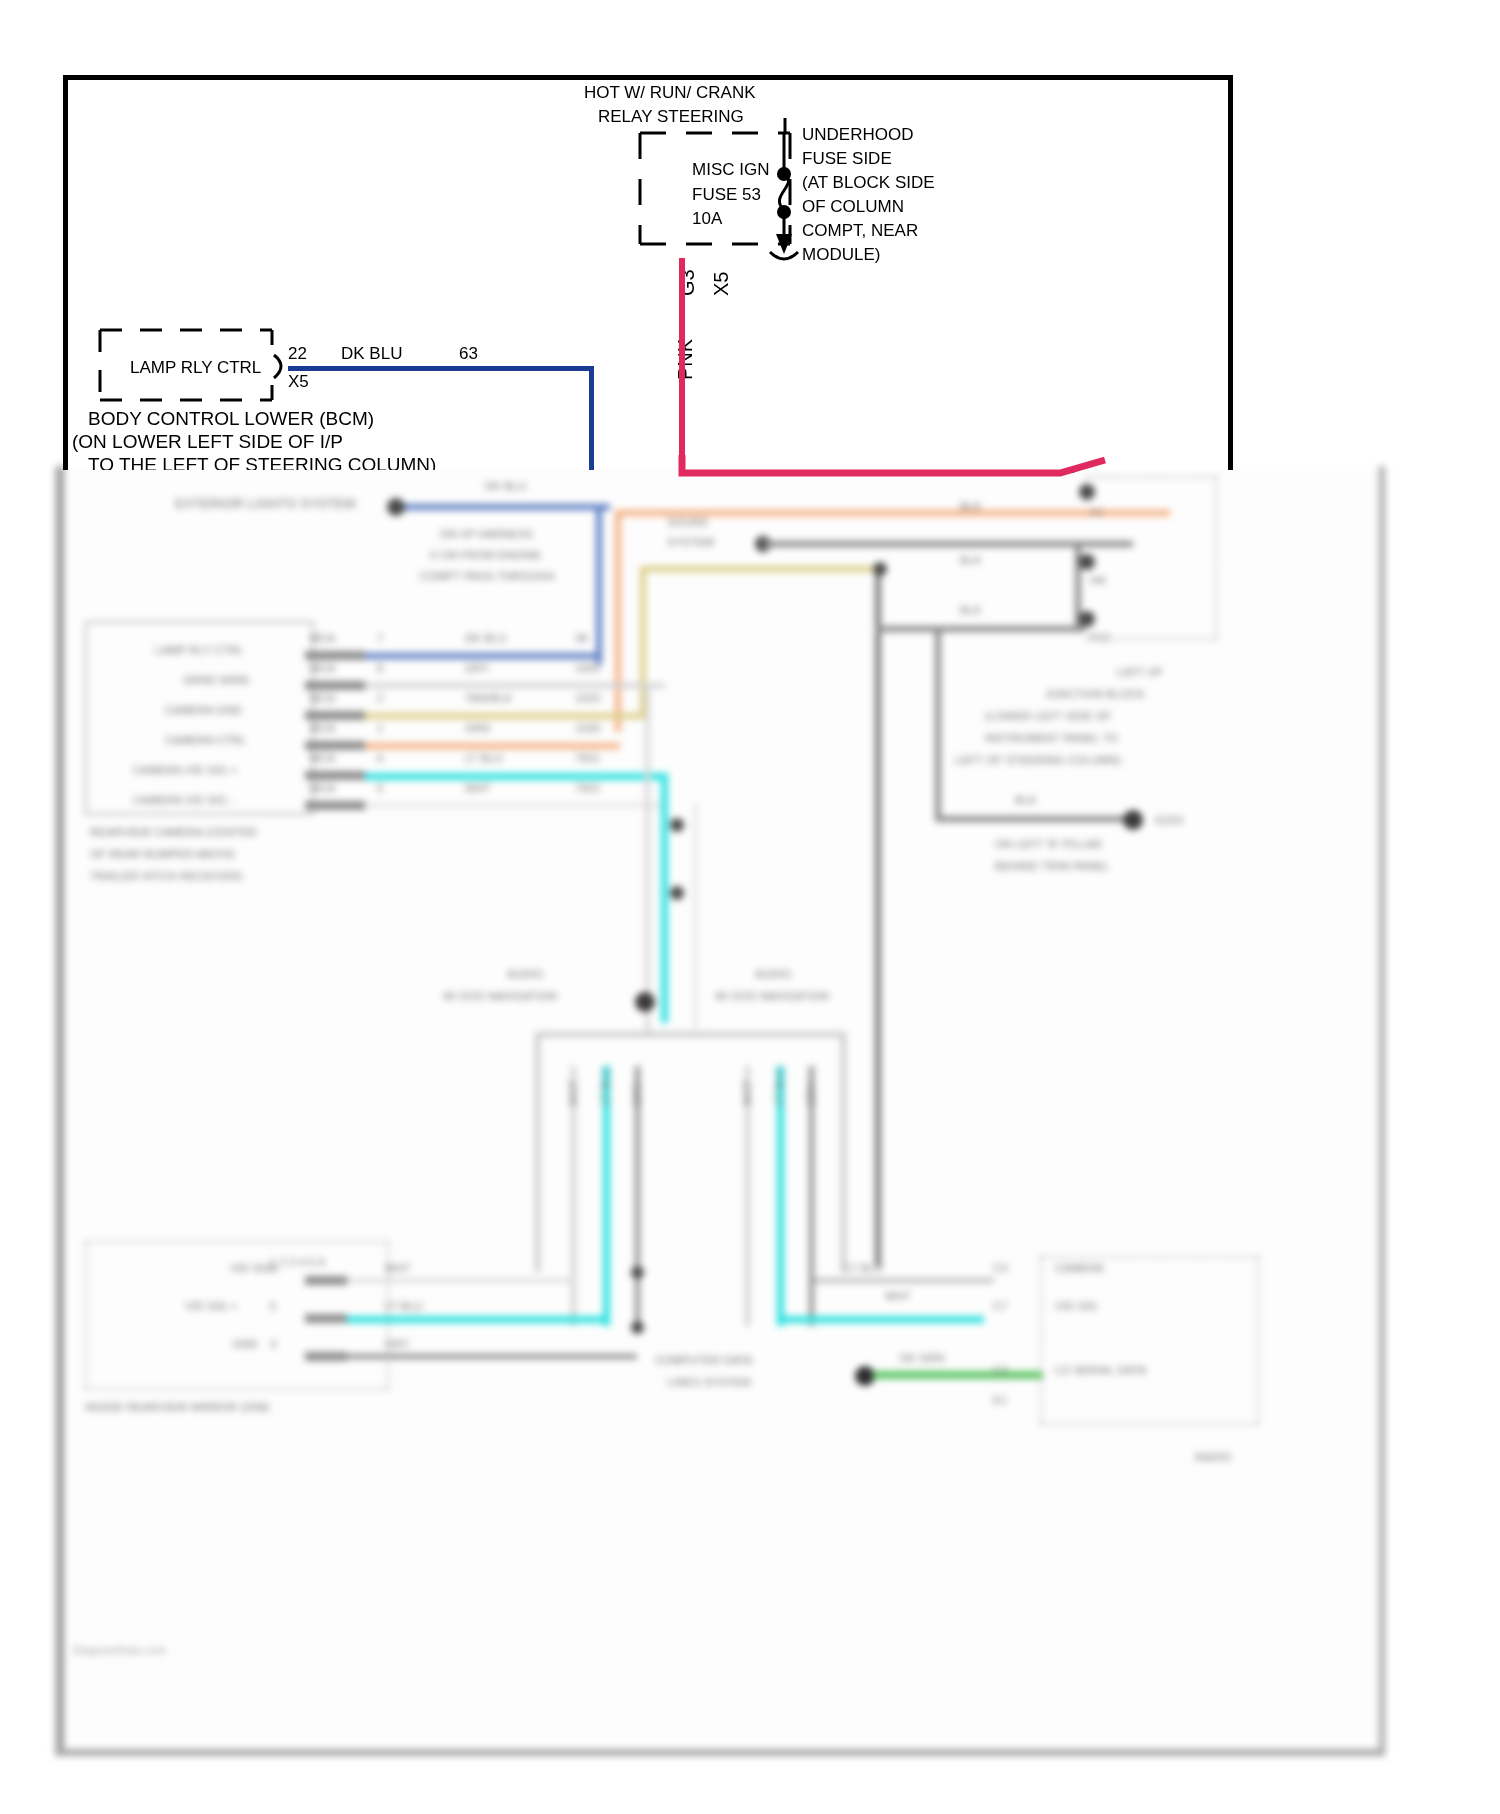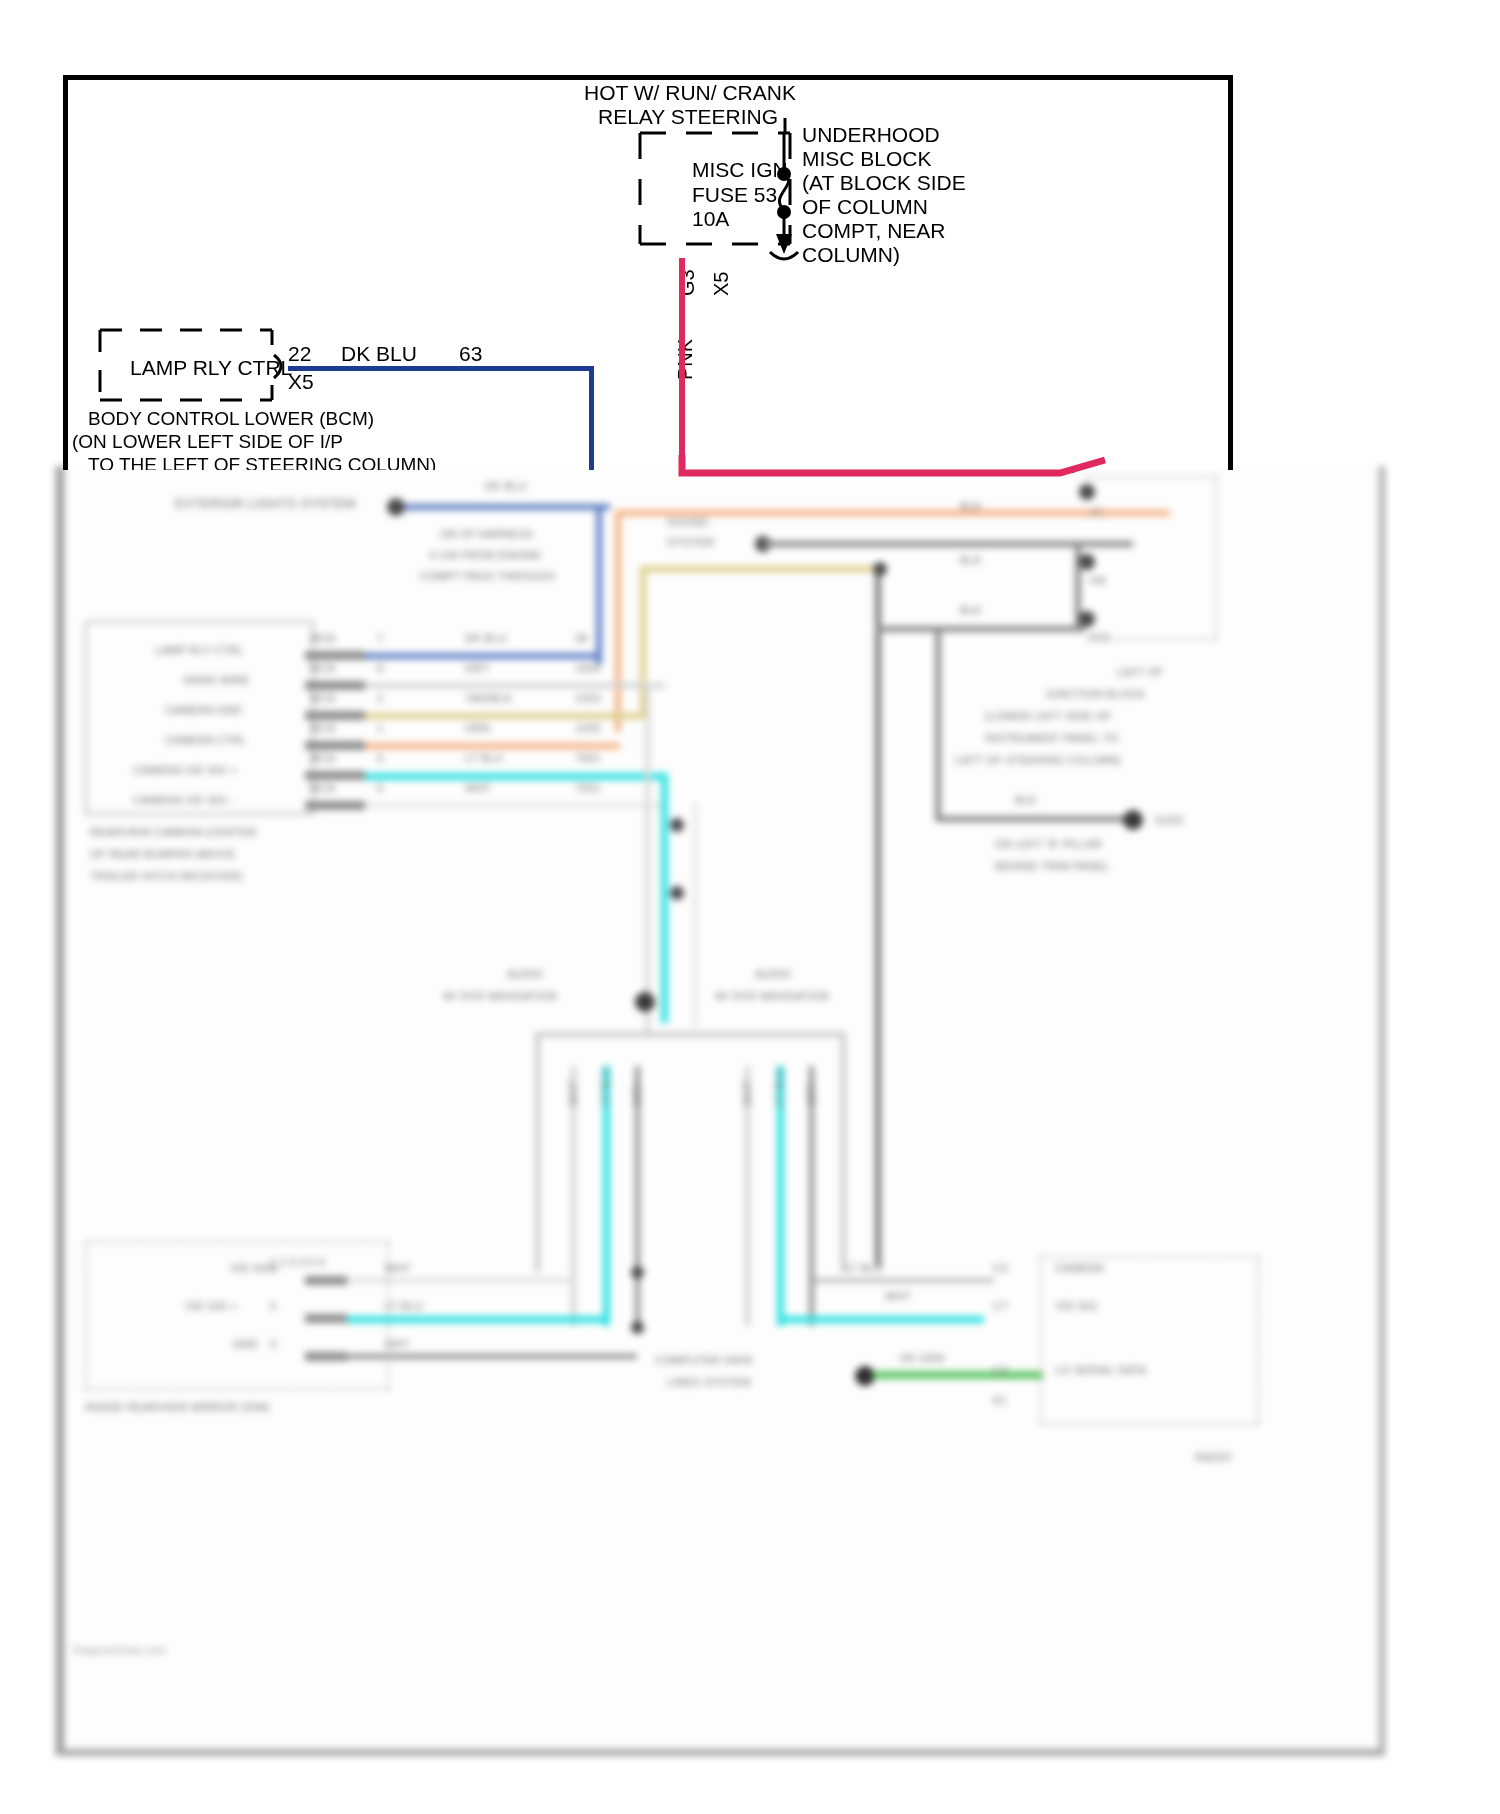--- a/index.html
+++ b/index.html
@@ -27,21 +27,21 @@
   .bt.v{transform:rotate(-90deg);transform-origin:0 0;}
   .bbox{position:absolute;border:2px solid #b5b5b5;}
   .bdash{position:absolute;border:2px dashed #bdbdbd;}
   .bpin{position:absolute;background:#8e8e8e;height:9px;}
   .bdot{position:absolute;border-radius:50%;background:#4a4a4a;}
 
   
   #sharp{position:absolute;left:0;top:0;width:1500px;height:470px;overflow:hidden;}
   #frame-top{position:absolute;left:63px;top:75px;width:1160px;height:392px;
              border:5px solid #000;border-bottom:none;background:#fff;}
-  .txt{position:absolute;color:#000;font-size:21px;line-height:26px;white-space:nowrap;}
+  .txt{position:absolute;color:#000;font-size:17px;line-height:26px;white-space:nowrap;}
   .txt.v{transform:rotate(-90deg);transform-origin:0 0;}
   .txt.sm{font-size:19px;}
   .wire{position:absolute;}
 
   
   #sharp-overlay{position:absolute;left:0;top:455px;width:1500px;height:70px;}
   .otxt{position:absolute;color:#000;font-size:20px;white-space:nowrap;}
 </style>
 </head>
 <body>
@@ -269,25 +269,25 @@
     <line x1="272" y1="330" x2="272" y2="345" stroke="#000" stroke-width="3"></line>
     <line x1="272" y1="385" x2="272" y2="400" stroke="#000" stroke-width="3"></line>
     <path d="M 274 355 Q 288 366, 274 378" stroke="#000" stroke-width="3" fill="none"></path>
   </svg>
 
   <div class="txt" style="left:692px;top:157px;">MISC IGN</div>
   <div class="txt" style="left:692px;top:182px;">FUSE 53</div>
   <div class="txt" style="left:692px;top:206px;">10A</div>
 
   <div class="txt" style="left:802px;top:122px;">UNDERHOOD</div>
-  <div class="txt" style="left:802px;top:146px;">MISC BLOCK</div>
+  <div class="txt" style="left:802px;top:146px;">FUSE SIDE</div>
   <div class="txt" style="left:802px;top:170px;">(AT BLOCK SIDE</div>
   <div class="txt" style="left:802px;top:194px;">OF COLUMN</div>
   <div class="txt" style="left:802px;top:218px;">COMPT, NEAR</div>
-  <div class="txt" style="left:802px;top:242px;">COLUMN)</div>
+  <div class="txt" style="left:802px;top:242px;">MODULE)</div>
 
   <div class="txt v" style="left:674px;top:296px;font-size:20px;">G3</div>
   <div class="txt v" style="left:708px;top:296px;font-size:20px;">X5</div>
   <div class="txt v" style="left:672px;top:380px;font-size:20px;">PNK</div>
 
   <div class="wire" style="left:679px;top:258px;width:6px;height:213px;background:#e0295e;"></div>
 
   <div class="txt" style="left:130px;top:355px;">LAMP RLY CTRL</div>
   <div class="txt" style="left:288px;top:341px;">22</div>
   <div class="txt" style="left:288px;top:369px;">X5</div>

